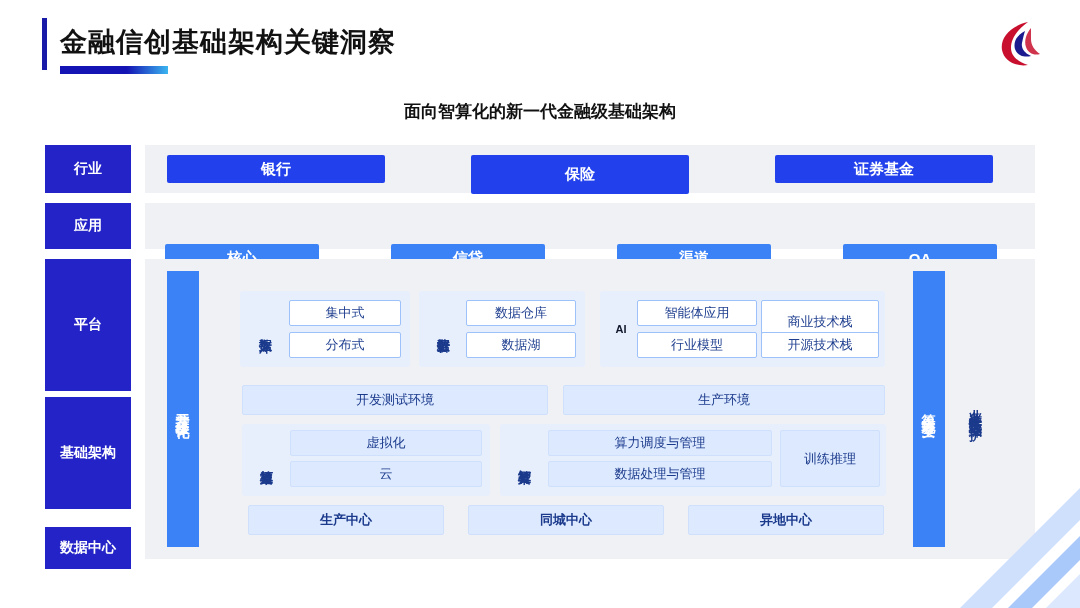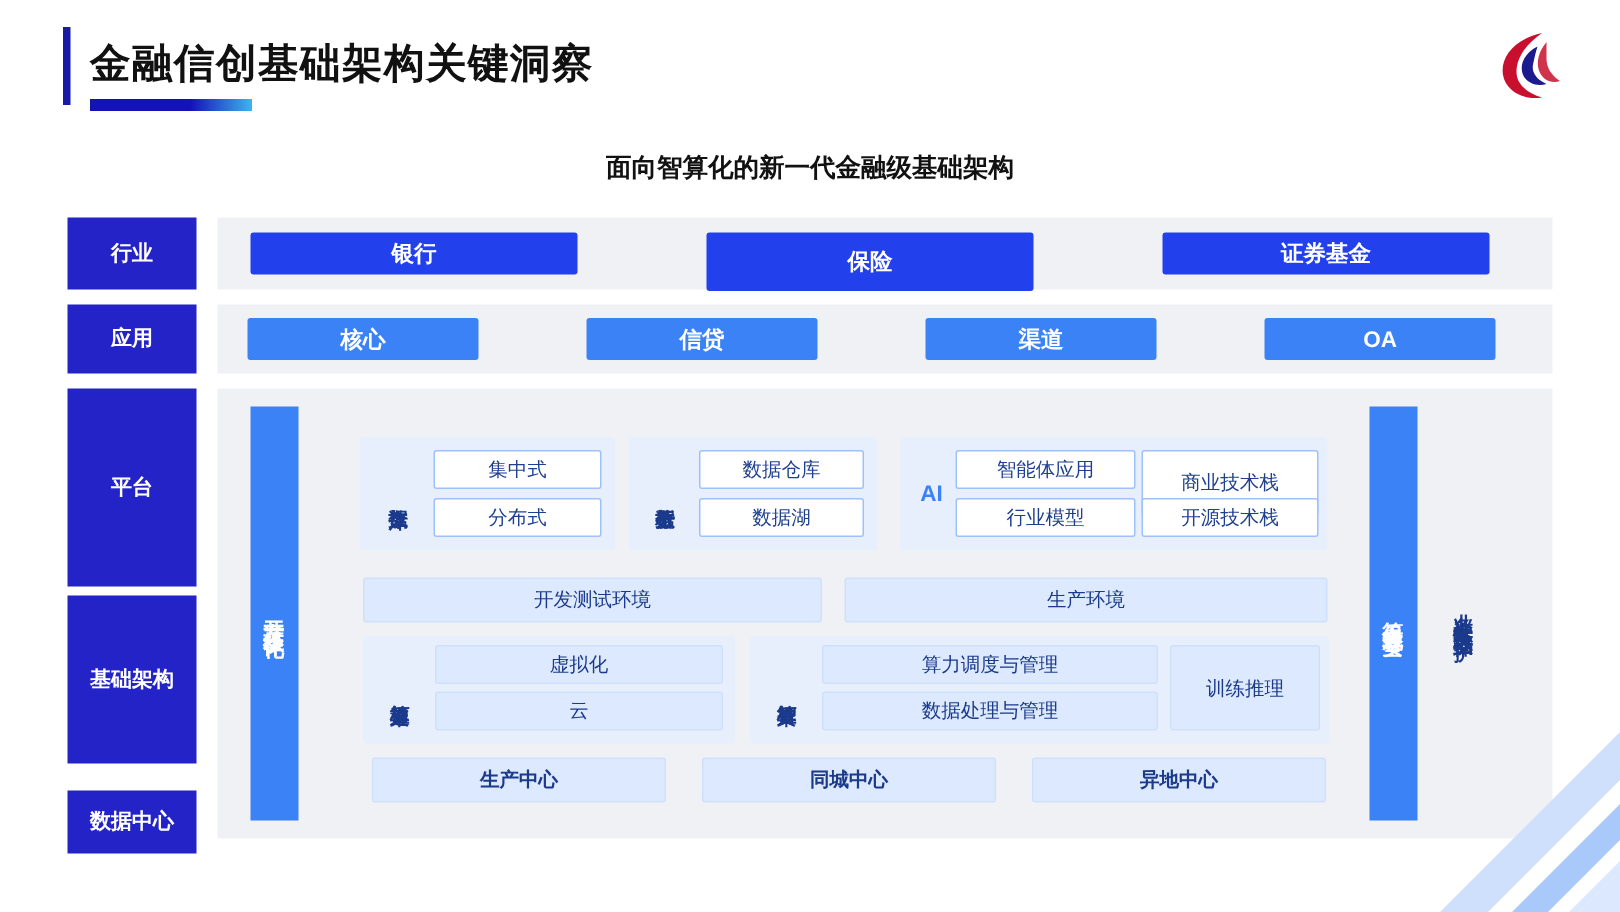--- a/index.html
+++ b/index.html
@@ -55,20 +55,21 @@
   }
   .blue-box {
     background: #2240ec; color: #fff; display: flex; align-items: center;
     justify-content: center; font-weight: bold; font-size: 15px;
     border-radius: 2px;
   }
   .lite-box {
     background: #3b82f6; color: #fff; display: flex; align-items: center;
     justify-content: center; font-weight: bold; font-size: 15px;
     border-radius: 2px;
+    margin-top: 32px;
   }
   .outline-box {
     background: #ffffff; border: 1px solid #9dc2fb; color: #1f3f8f;
     display: flex; align-items: center; justify-content: center;
     font-size: 13px; border-radius: 2px;
   }
   .fill-lite {
     background: #dce9fe; color: #1b3a8c; display: flex; align-items: center;
     justify-content: center; font-size: 13px; border-radius: 2px;
     border: 1px solid #cfe0fd;
@@ -145,21 +146,21 @@
   <div class="vert-label vert-plain" style="position:absolute; left:247px; top:297px; width:36px; height:64px; font-size:13px; letter-spacing:0px;">数据库</div>
   <div class="outline-box" style="position:absolute; left:289px; top:300px; width:112px; height:26px;">集中式</div>
   <div class="outline-box" style="position:absolute; left:289px; top:332px; width:112px; height:26px;">分布式</div>
 
   <div class="group-box" style="left:419px; top:291px; width:166px; height:76px;"></div>
   <div class="vert-label vert-plain" style="position:absolute; left:425px; top:297px; width:36px; height:64px; font-size:13px; letter-spacing:0px;">数据分析</div>
   <div class="outline-box" style="position:absolute; left:466px; top:300px; width:110px; height:26px;">数据仓库</div>
   <div class="outline-box" style="position:absolute; left:466px; top:332px; width:110px; height:26px;">数据湖</div>
 
   <div class="group-box" style="left:600px; top:291px; width:285px; height:76px;"></div>
-  <div style="position:absolute; left:606px; top:318px; width:30px; height:22px; display:flex; align-items:center; justify-content:center; font-size:15px; font-weight:bold; color:#3b82f6;">AI</div>
+  <div style="position:absolute; left:606px; top:318px; width:30px; height:22px; display:flex; align-items:center; justify-content:center; font-size:11px; font-weight:bold; color:#0f172a;">AI</div>
   <div class="outline-box" style="position:absolute; left:637px; top:300px; width:120px; height:26px;">智能体应用</div>
   <div class="outline-box" style="position:absolute; left:761px; top:300px; width:118px; height:44px;">商业技术栈</div>
   <div class="outline-box" style="position:absolute; left:637px; top:332px; width:120px; height:26px;">行业模型</div>
   <div class="outline-box" style="position:absolute; left:761px; top:332px; width:118px; height:26px;">开源技术栈</div>
 
   <div class="fill-lite" style="position:absolute; left:242px; top:385px; width:306px; height:30px;">开发测试环境</div>
   <div class="fill-lite" style="position:absolute; left:563px; top:385px; width:322px; height:30px;">生产环境</div>
 
   <div class="group-box" style="left:242px; top:424px; width:248px; height:72px;"></div>
   <div class="vert-label vert-plain" style="position:absolute; left:248px; top:430px; width:36px; height:60px; font-size:13px; letter-spacing:0px;">通算框架</div>

